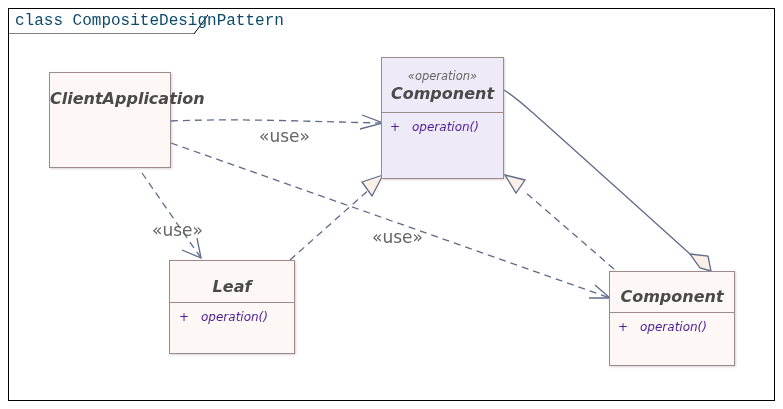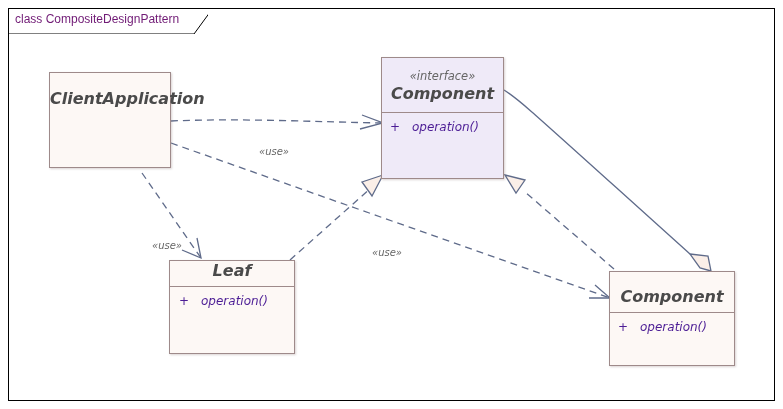--- a/index.html
+++ b/index.html
@@ -1,34 +1,34 @@
 <!DOCTYPE html>
 <html><head>
 <meta charset="utf-8">
 <style>
   html, body { margin: 0; padding: 0; background: #ffffff; }
   body { width: 783px; height: 409px; position: relative; overflow: hidden;
          font-family: "DejaVu Sans", sans-serif; }
   .frame { position: absolute; left: 8px; top: 8px; width: 767px; height: 393px;
            border: 1px solid #000; box-sizing: border-box; }
   .frame-tab { position: absolute; left: 8px; top: 8px; height: 26px; }
-  .frame-title { position: absolute; left: 15px; top: 12px; font-size: 12px; color: #701a75;
-                 font-family: Liberation Sans, sans-serif; white-space: nowrap; }
+  .frame-title { position: absolute; left: 15px; top: 12px; font-size: 16px; color: #0c4a6e;
+                 font-family: Liberation Mono, monospace; white-space: nowrap; }
   svg.conn { position: absolute; left: 0; top: 0; }
   .cls { position: absolute; box-sizing: border-box; border: 1.5px solid #9e8a8a;
          background: #fdf8f5; box-shadow: 1px 1px 2px rgba(150,130,130,0.35); }
   .cls.iface { background: #efeaf8; }
   .cls .name { font-weight: bold; font-style: italic; font-size: 16px; color: #4a4a4a;
                text-align: center; font-family: "DejaVu Sans", sans-serif; }
   .cls .stereo { font-style: italic; font-size: 11.5px; color: #666; text-align: center; }
   .cls .sep { border-top: 1.5px solid #9e8a8a; }
   .cls .op { font-size: 12px; color: #4c1d95; font-style: italic; }
   .cls .op .vis { display: inline-block; width: 22px; font-style: normal; }
-  .lbl { position: absolute; font-style: italic; font-size: 10px; color: #666;
-         font-family: "DejaVu Sans", sans-serif; white-space: nowrap; margin-top: 20px; }
+  .lbl { position: absolute; font-size: 17px; color: #666;
+         font-family: "DejaVu Sans", sans-serif; white-space: nowrap; }
 </style>
 </head>
 <body>
 
 <div class="frame"></div>
 <svg class="frame-tab" width="200" height="27">
   <polyline points="0,26 186,26 205,0" fill="none" stroke="#000" stroke-width="1"></polyline>
 </svg>
 <div class="frame-title">class CompositeDesignPattern</div>
 
@@ -56,30 +56,30 @@
 
 <div class="lbl" style="left:259px;top:126px;">«use»</div>
 <div class="lbl" style="left:152px;top:220px;">«use»</div>
 <div class="lbl" style="left:372px;top:227px;">«use»</div>
 
 <div class="cls" style="left:49px;top:72px;width:122px;height:96px;">
   <div class="name" style="margin-top:16px;">ClientApplication</div>
 </div>
 
 <div class="cls iface" style="left:381px;top:57px;width:123px;height:122px;">
-  <div class="stereo" style="margin-top:11px;">«interface»</div>
+  <div class="stereo" style="margin-top:11px;">«operation»</div>
   <div class="name" style="margin-top:1px;">Component</div>
   <div class="sep" style="margin-top:9px;"></div>
   <div class="op" style="margin:7px 0 0 8px;">
     <span class="vis">+</span><span>operation()</span>
   </div>
 </div>
 
 <div class="cls" style="left:169px;top:260px;width:126px;height:94px;">
-  <div class="name" style="margin-top:0;">Leaf</div>
+  <div class="name" style="margin-top:16px;">Leaf</div>
   <div class="sep" style="margin-top:6px;"></div>
   <div class="op" style="margin:7px 0 0 9px;">
     <span class="vis">+</span><span>operation()</span>
   </div>
 </div>
 
 <div class="cls" style="left:609px;top:271px;width:126px;height:95px;">
   <div class="name" style="margin-top:15px;">Component</div>
   <div class="sep" style="margin-top:6px;"></div>
   <div class="op" style="margin:7px 0 0 8px;">

